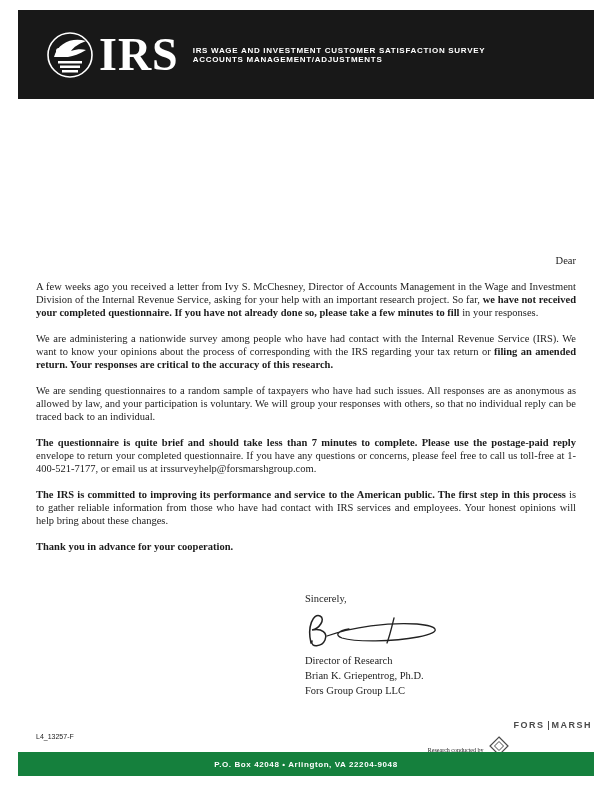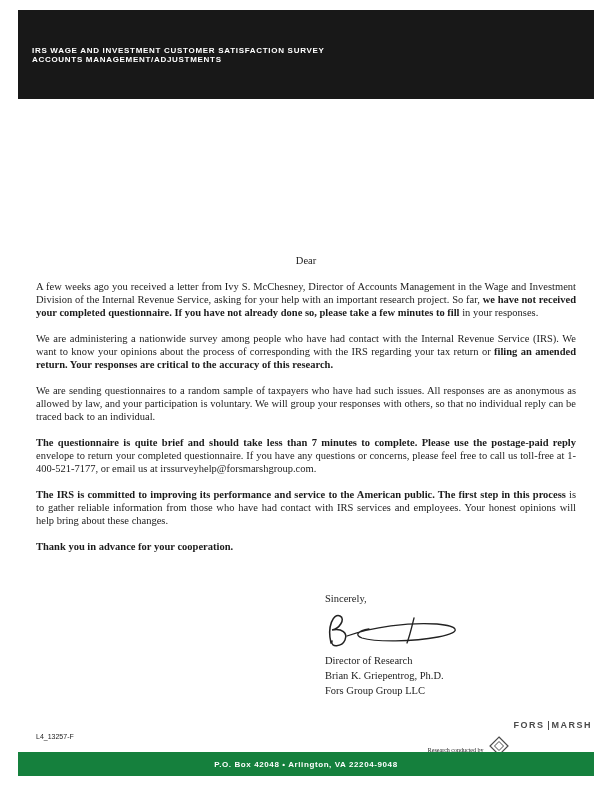--- a/index.html
+++ b/index.html
@@ -13,25 +13,25 @@
   .logo-text{font-family:"Liberation Serif",serif;font-weight:bold;font-size:46px;line-height:1;
              color:#ffffff;letter-spacing:1px;margin-left:5px;}
   .header-titles{margin-left:14px;font-family:"Liberation Sans",sans-serif;color:#ffffff;
                  font-weight:bold;font-size:8px;letter-spacing:0.7px;}
   .ht1{}
 
   
   .letter{position:absolute;left:36px;top:254px;width:540px;font-size:10.5px;line-height:13px;
           text-align:justify;}
   .letter p{margin:0 0 13px 0;}
-  .salutation{text-align:center;}
+  .salutation{text-align:right;}
   .b{font-weight:bold;}
 
   
-  .closing-block{position:absolute;left:305px;top:592px;font-size:10.5px;line-height:13px;margin-left:20px;}
+  .closing-block{position:absolute;left:305px;top:592px;font-size:10.5px;line-height:13px;}
   .closing-block p{margin:0;}
   .signature{display:block;margin:2px 0 0 -8px;}
   .signer{line-height:15px;}
 
   
   .form-code{position:absolute;left:36px;top:733px;font-family:"Liberation Sans",sans-serif;
              font-size:7px;color:#222;}
   .research-credit{position:absolute;right:20px;top:720px;display:flex;align-items:center;}
   .rc-label{font-size:6px;font-family:"Liberation Serif",serif;color:#222;margin-right:6px;margin-top:8px;}
   .fm-logo{display:flex;align-items:center;}
@@ -48,20 +48,31 @@
              display:flex;align-items:center;justify-content:center;}
   .bottombar span{font-family:"Liberation Sans",sans-serif;font-size:8px;font-weight:bold;
                   color:#ffffff;letter-spacing:0.6px;}
 </style>
 </head>
 <body>
 
 <div class="page">
 
   <header class="topbar">
+    <div class="logo">
+      <svg width="48" height="48" viewBox="0 0 48 48">
+        <circle cx="24" cy="24" r="22" fill="none" stroke="#ffffff" stroke-width="1.6"></circle>
+        <path d="M8 26 C12 12 26 6 40 10 C32 13 28 16 25 20 C31 18 36 18 40 19 C33 23 28 25 22 26 Z" fill="#ffffff"></path>
+        <circle cx="13" cy="20" r="3" fill="#ffffff"></circle>
+        <rect x="12" y="30" width="24" height="2.5" fill="#ffffff"></rect>
+        <rect x="14" y="34.5" width="20" height="2.5" fill="#ffffff"></rect>
+        <rect x="16" y="39" width="16" height="2.5" fill="#ffffff"></rect>
+      </svg>
+      <span class="logo-text">IRS</span>
+    </div>
     <div class="header-titles">
       <div class="ht1">IRS WAGE AND INVESTMENT CUSTOMER SATISFACTION SURVEY</div>
       <div class="ht2">ACCOUNTS MANAGEMENT/ADJUSTMENTS</div>
     </div>
   </header>
 
   <main class="letter">
     <p class="salutation">Dear</p>
 
     <p><span>A few weeks ago you received a letter from Ivy S. McChesney, Director of Accounts Management in the Wage and Investment Division of the Internal Revenue Service, asking for your help with an important research project. So far, </span><span class="b">we have not received your completed questionnaire. If you have not already done so, please take a few minutes to fill</span><span> in your responses.</span></p>

